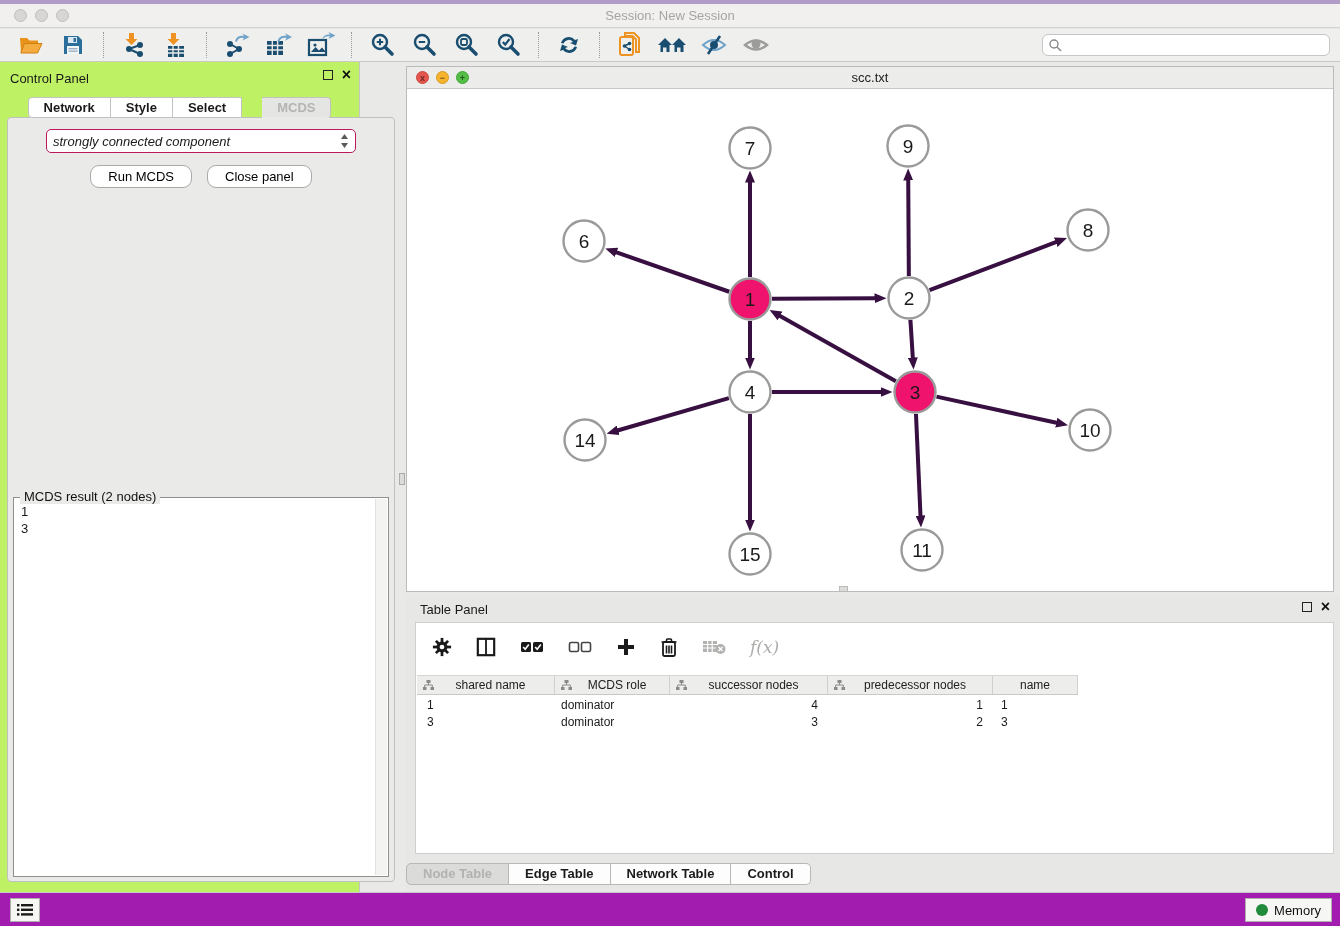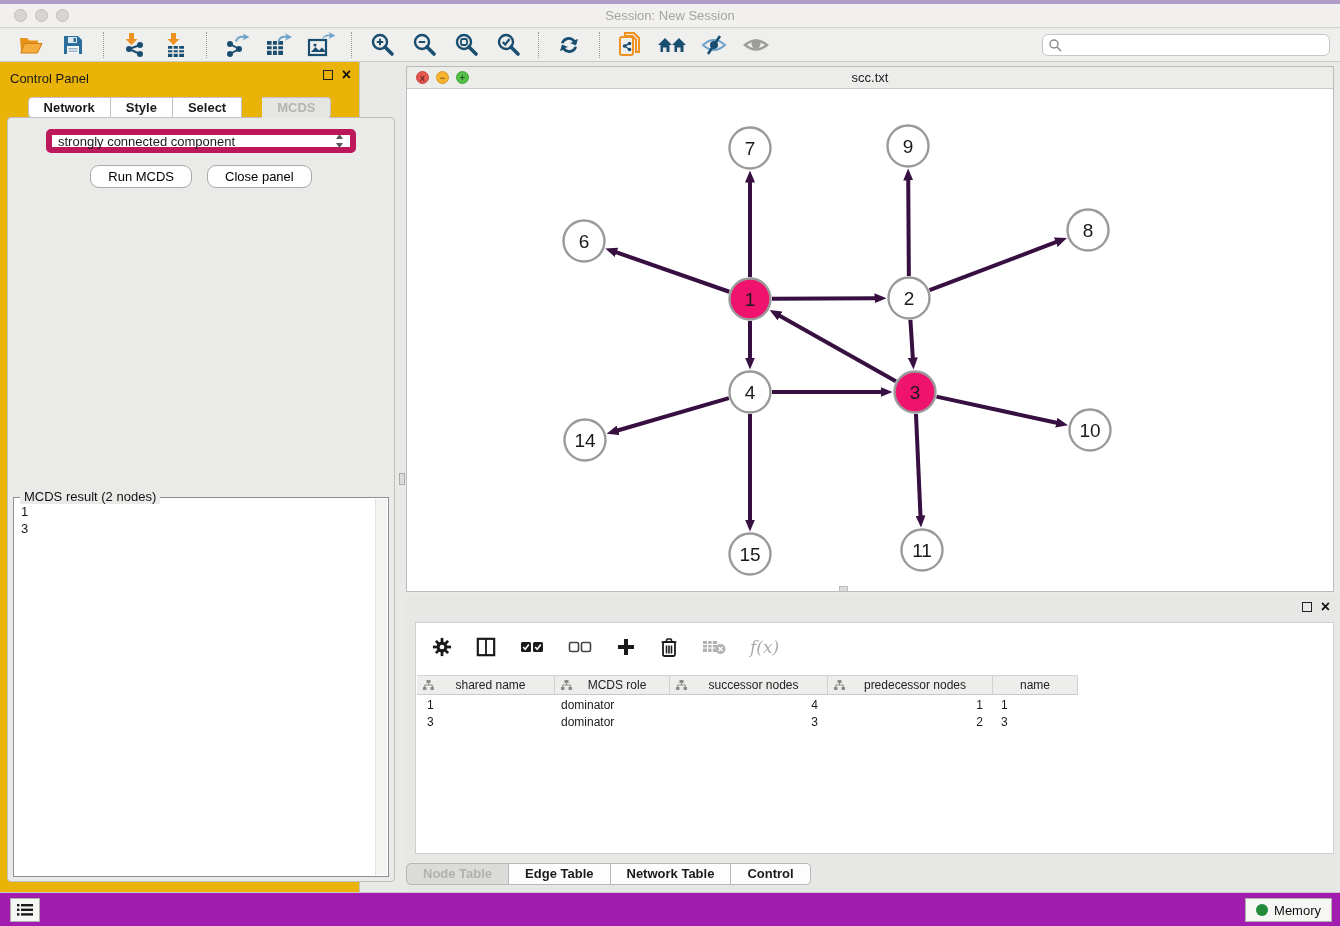--- a/index.html
+++ b/index.html
@@ -14,33 +14,33 @@
   .traffic { position:absolute; top:5px; left:14px; display:flex; gap:8px; }
   .traffic .light { width:13px; height:13px; border-radius:50%; background:#D8D6D5; border:1px solid #C0BEBD; }
   .window-title { position:absolute; top:0; left:0; right:0; text-align:center; line-height:24px; font-size:13px; color:#A4A4A2; }
   
   .toolbar { position:absolute; top:29px; left:0; width:100%; height:33px; background:#EFEFED; border-bottom:1px solid #C9C9C7; display:flex; align-items:center; padding:0 10px; }
   .tb-btn { width:30px; height:28px; display:flex; align-items:center; justify-content:center; margin:0 6px; }
   .tb-sep { width:0; height:26px; border-left:1px dotted #9A9A98; margin:0 9px; }
   .search-box { margin-left:auto; width:288px; height:22px; background:#FFFFFF; border:1px solid #C6C6C4; border-radius:6px; display:flex; align-items:center; padding:0 5px; }
   .search-box input { border:none; outline:none; flex:1; font-size:12px; font-family:"Liberation Sans",sans-serif; background:transparent; }
   
-  .control-panel { position:absolute; left:0; top:62px; width:360px; height:830px; background:#eab308; border-right:1px solid #C4C4C2; }
+  .control-panel { position:absolute; left:0; top:62px; width:360px; height:830px; background:#bef264; border-right:1px solid #C4C4C2; }
   .panel-header { position:relative; height:30px; }
   .panel-title { font-size:13px; color:#1A1A1A; padding:9px 0 0 10px; }
   .panel-icons { position:absolute; right:8px; top:8px; display:flex; align-items:center; gap:9px; }
   .float-glyph { width:10px; height:10px; border:1.5px solid #222; display:inline-block; }
   .close-glyph { font-size:16px; font-weight:bold; color:#111; line-height:10px; }
   .cp-tabs { position:absolute; top:35px; left:0; width:100%; display:flex; justify-content:center; z-index:2; }
   .cp-tab { height:21px; line-height:19px; padding:0 15px; font-size:13px; font-weight:bold; background:#FFFFFF; border:1px solid #C2C2C0; border-left:none; color:#1A1A1A; }
   .cp-tab:first-child { border-left:1px solid #C2C2C0; border-radius:4px 0 0 4px; }
   .cp-tab.selected { background:#E5E5E3; color:#B4B4B2; border-radius:0 4px 4px 0; border-bottom-color:#E9E9E7;margin-left:20px; }
   .cp-card { position:absolute; top:55px; left:7px; width:388px; height:765px; background:#EAEAE8; border:1px solid #C0C0BE; border-radius:4px; }
   .opt-label { text-align:center; font-size:13px; margin-top:24px; }
-  .cp-select { margin:11px auto 0 auto; width:310px; height:24px; background:#FFFFFF; border:6px solid #be185d; border-radius:5px; display:flex; align-items:center; padding:0 6px; font-size:13px; }
+  .cp-select { margin:11px auto 0 auto; width:310px; height:24px; background:#FFFFFF; border:1px solid #be185d; border-radius:5px; display:flex; align-items:center; padding:0 6px; font-size:13px;font-style:italic; }
   .cp-select .sel-text { flex:1; }
   .cp-buttons { display:flex; justify-content:center; gap:15px; margin-top:12px; }
   .cp-btn { height:23px; padding:0 17px; background:#FFFFFF; border:1px solid #A9A9A7; border-radius:9px; font-size:13px; font-family:"Liberation Sans",sans-serif; }
   .result-box { position:absolute; left:5px; top:379px; width:376px; height:380px; border:1px solid #8F8F8D; background:#FFFFFF; }
   .result-title { position:absolute; top:-9px; left:6px; background:#EAEAE8; padding:0 4px; font-size:13px; color:#111; }
   .result-body { position:absolute; left:1px; right:14px; top:3px; bottom:1px; font-size:13px; line-height:17px; padding:2px 6px; overflow:hidden; }
   .result-scroll { position:absolute; top:1px; bottom:1px; right:1px; width:12px; background:#F3F3F1; border-left:1px solid #E2E2E0; }
   
   .network-frame { position:absolute; left:406px; top:66px; width:928px; height:526px; background:#FFFFFF; border:1px solid #BBBBB9; }
   .frame-titlebar { position:absolute; top:0; left:0; width:100%; height:22px; background:#ECECEA; border-bottom:1px solid #C8C8C6; }
@@ -341,20 +341,21 @@
         </g>
       </svg>
   </div>
 </div>
 
 <div class="v-split-handle"></div>
 <div class="h-split-handle"></div>
 
 <div class="table-panel">
   <div class="panel-header" style="height:26px;">
+    <div class="panel-title" style="padding-top:7px; padding-left:14px;">Table Panel</div>
     <div class="panel-icons" style="top:7px; right:10px;">
       <span class="float-glyph"></span>
       <span class="close-glyph">×</span>
     </div>
   </div>
   <div class="tp-inner">
     <div class="tp-toolbar">
       <span class="tp-tbtn">
         <svg width="20" height="20" viewBox="0 0 22 22">
             <g fill="#1A1A1A">

